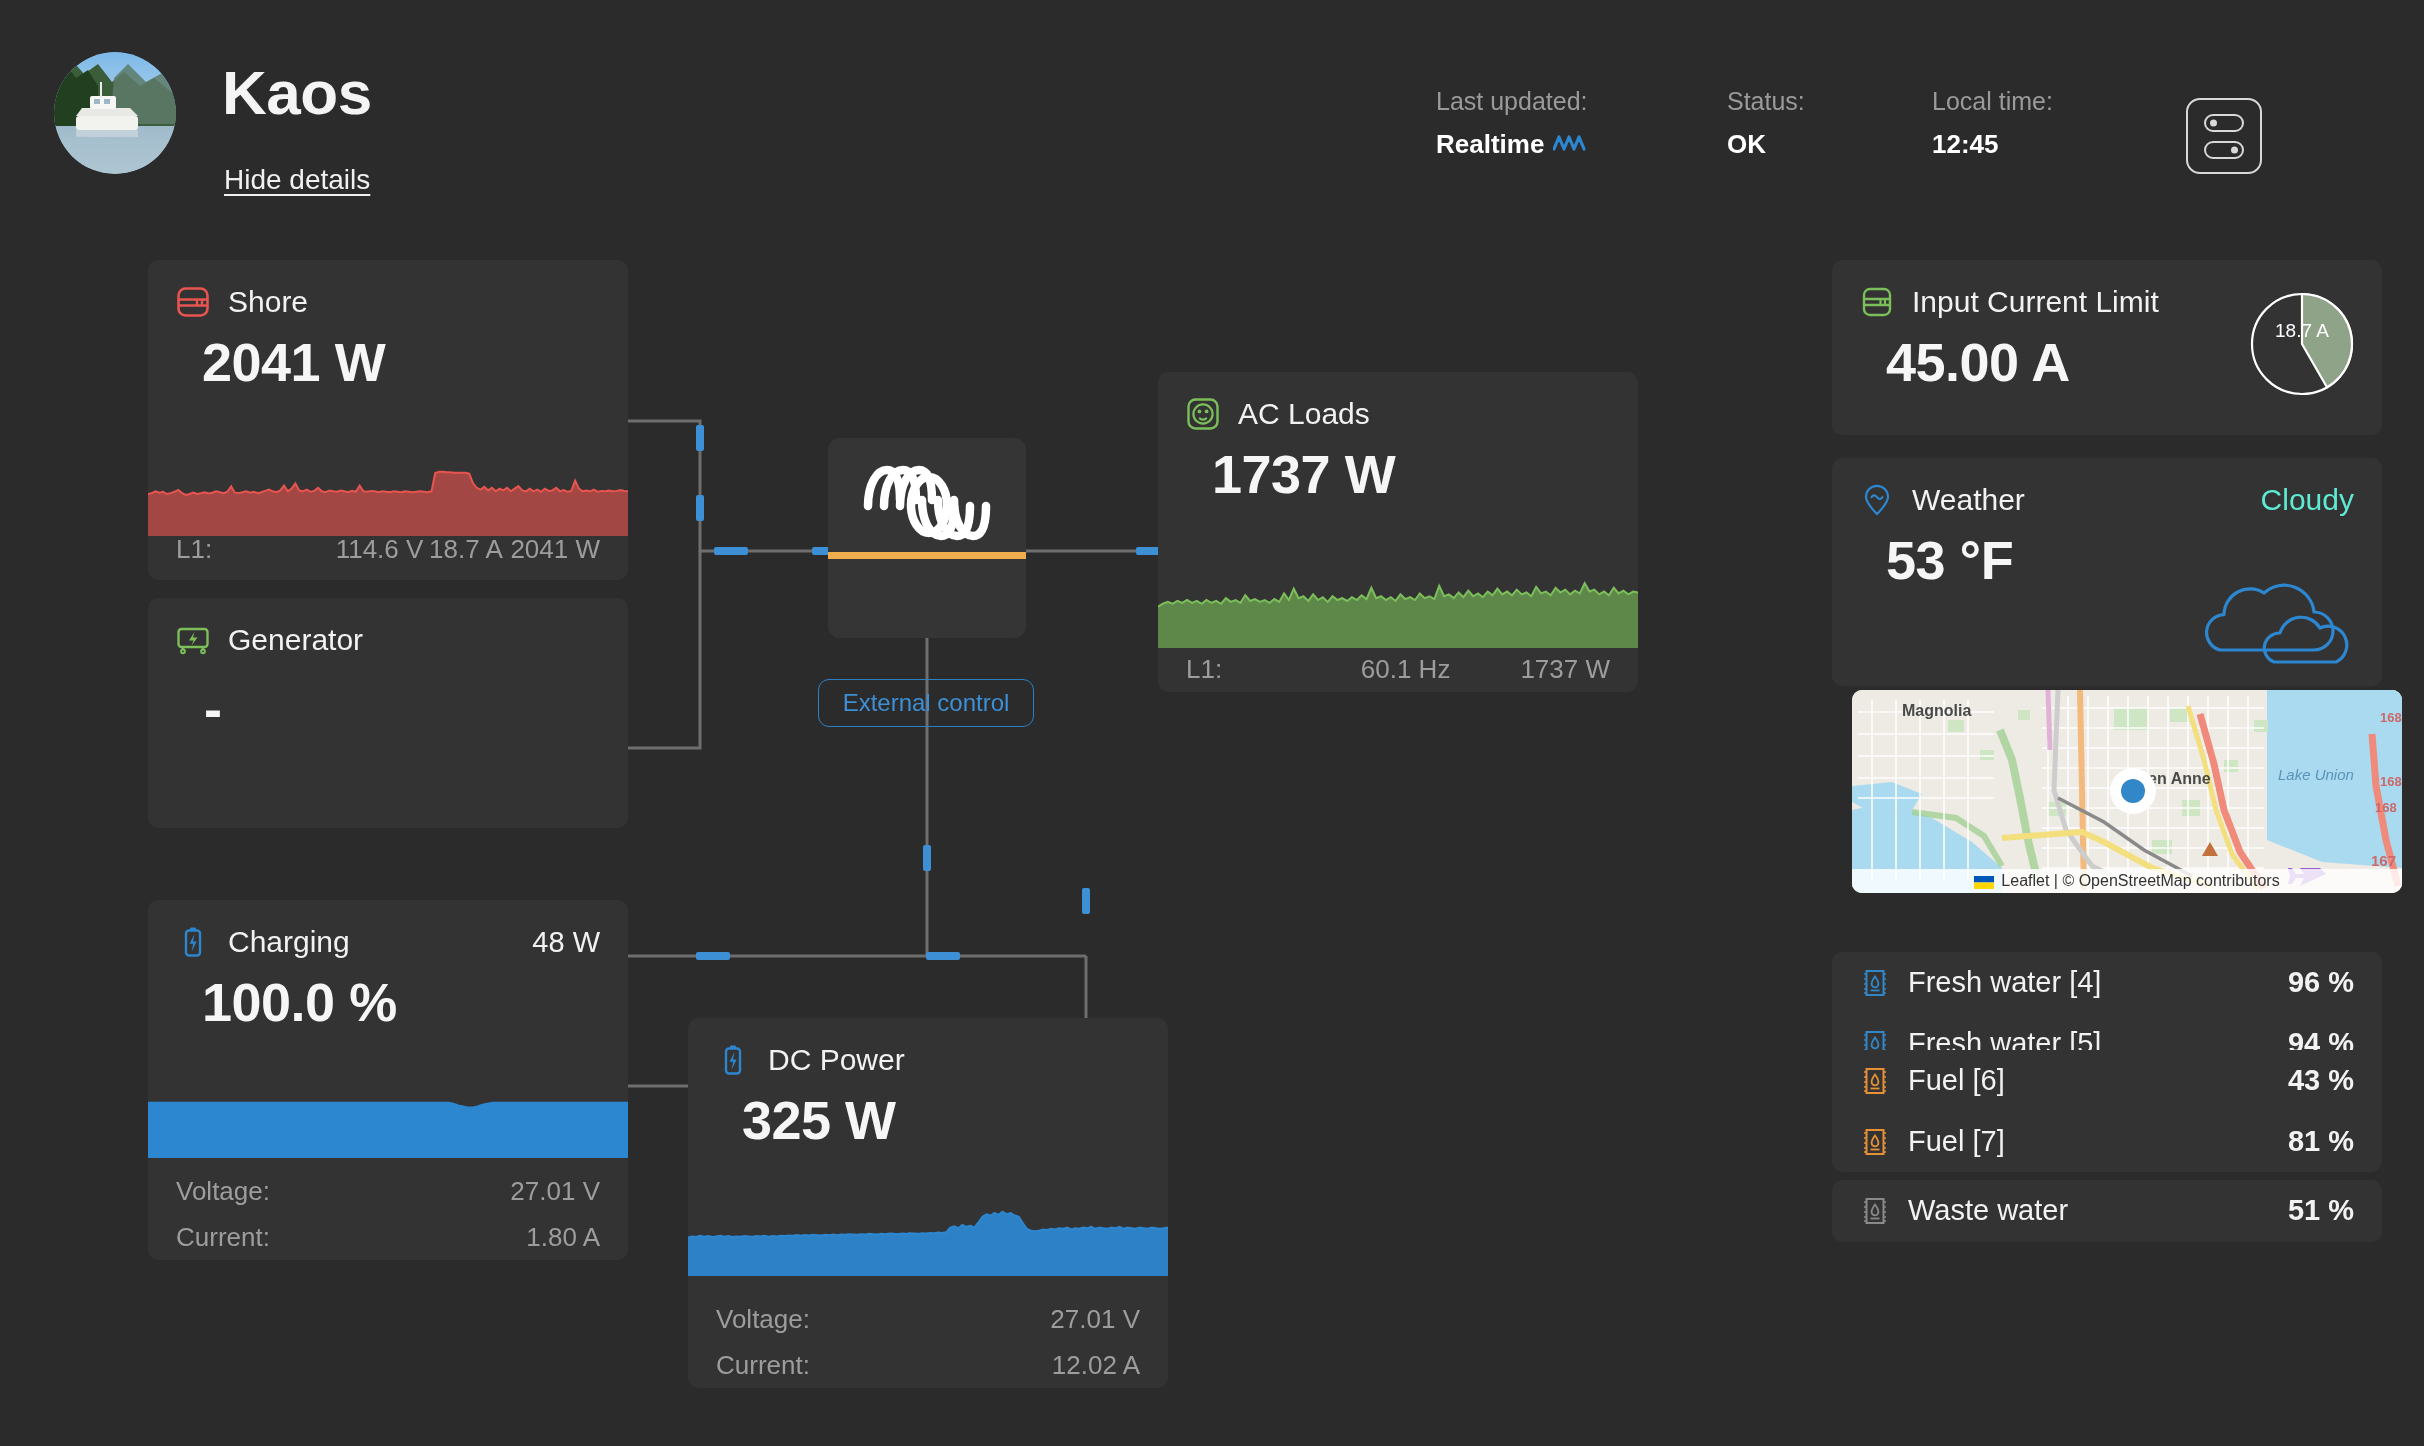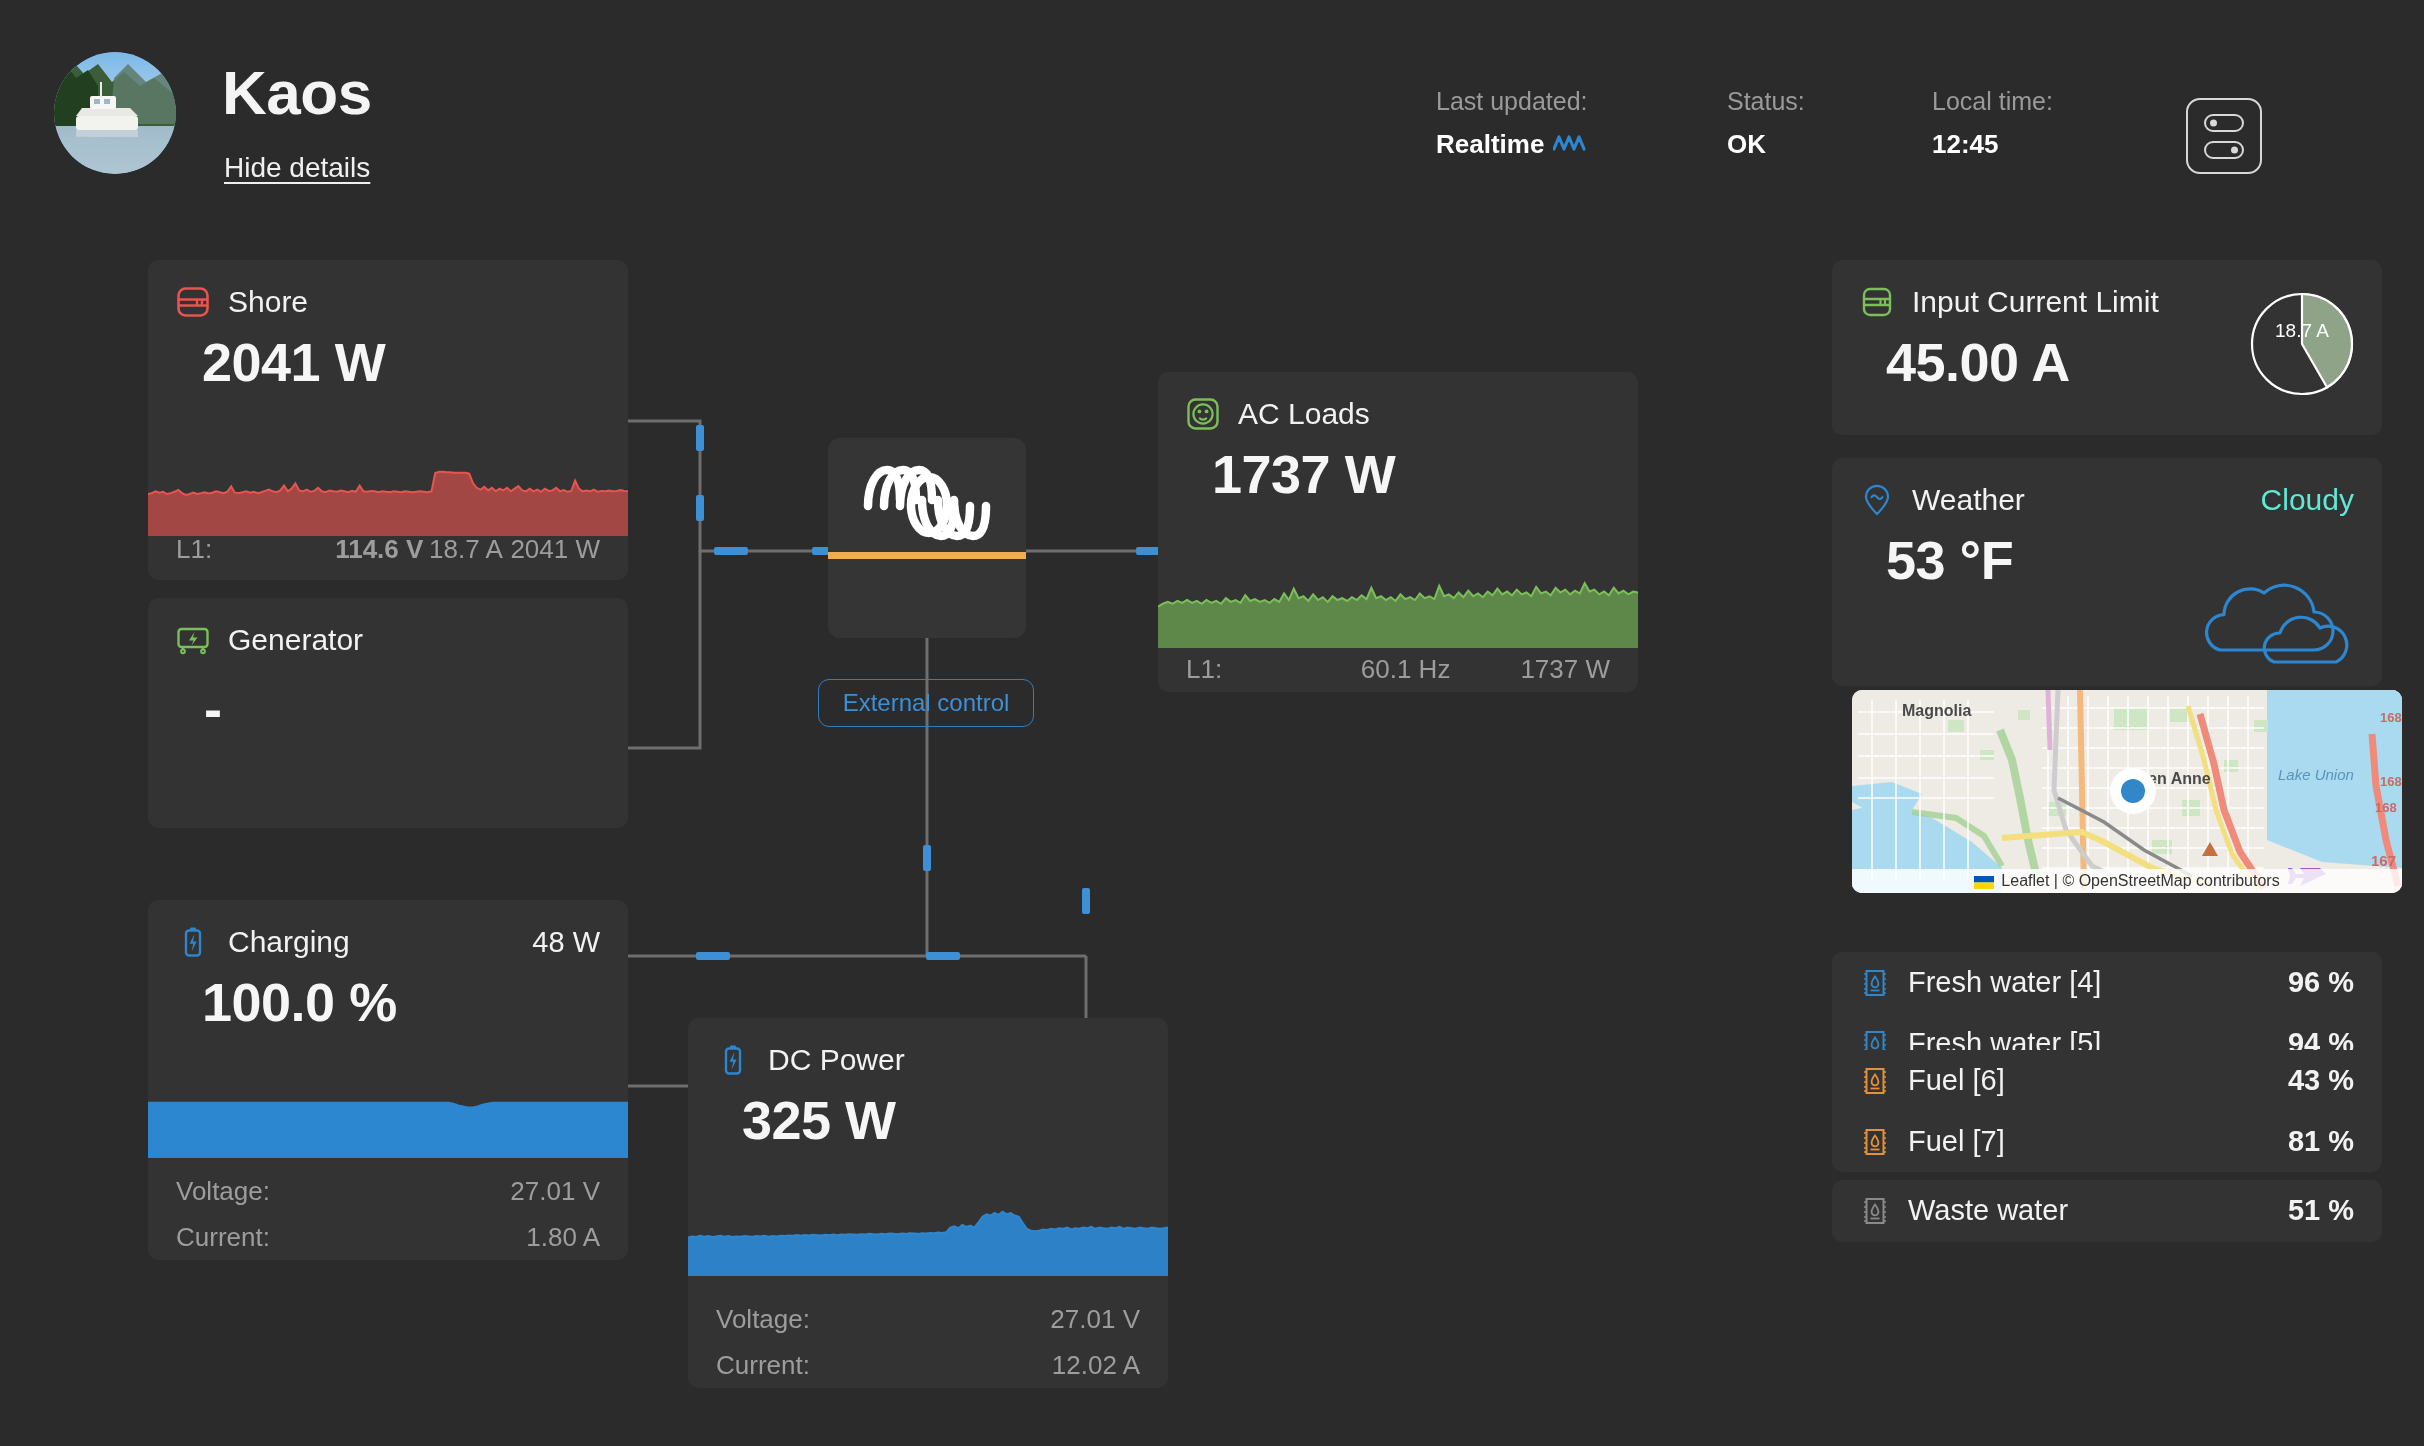--- a/index.html
+++ b/index.html
@@ -19,21 +19,21 @@
     width: 122px; height: 122px; border-radius: 50%;
     overflow: hidden; background: #4a6a84;
   }
   .avatar svg { display: block; width: 122px; height: 122px; }
   .title {
     position: absolute; left: 222px; top: 62px;
     font-size: 62px; font-weight: 700; letter-spacing: -0.5px;
     line-height: 1; color: #f4f4f4;
   }
   .hide-details {
-    position: absolute; left: 224px; top: 152px;
+    position: absolute; left: 224px; top: 164px;
     font-size: 28px; color: #f0f0f0;
     text-decoration: underline; text-underline-offset: 5px;
     cursor: pointer;
   }
   .stat { position: absolute; top: 88px; }
   .stat .lbl { font-size: 25px; color: #9a9a9a; font-weight: 400; line-height: 1.1; }
   .stat .val { font-size: 26px; color: #ffffff; font-weight: 700; margin-top: 14px; line-height: 1.1;
                display: flex; align-items: center; gap: 9px; }
   #stat-updated { left: 1436px; }
   #stat-status  { left: 1727px; }
@@ -70,21 +70,21 @@
     padding: 0 28px; color: #9d9d9d; font-size: 26px;
   }
   .foot-row { display: flex; align-items: center; height: 46px; }
   .foot-row .k { flex: 0 0 auto; }
   .foot-row .v { margin-left: auto; }
 
   
   #card-shore { left: 148px; top: 260px; width: 480px; height: 320px; }
   #shore-foot-row { display: flex; align-items: baseline; }
   #shore-foot-row .c1 { width: 140px; }
-  #shore-foot-row .c2 { width: 140px; text-align: right; font-weight: bold; }
+  #shore-foot-row .c2 { width: 140px; text-align: right; }
   #shore-foot-row .c3 { width: 90px; text-align: right; }
   #shore-foot-row .c4 { width: 110px; text-align: right; }
 
   #card-gen { left: 148px; top: 598px; width: 480px; height: 230px; }
   #gen-dash { font-size: 54px; font-weight: 700; color: #f6f6f6; padding: 36px 0 0 56px; line-height: .6; }
 
   #card-charging { left: 148px; top: 900px; width: 480px; height: 360px; }
   #card-dc { left: 688px; top: 1018px; width: 480px; height: 370px; }
   #card-acloads { left: 1158px; top: 372px; width: 480px; height: 320px; }
 

